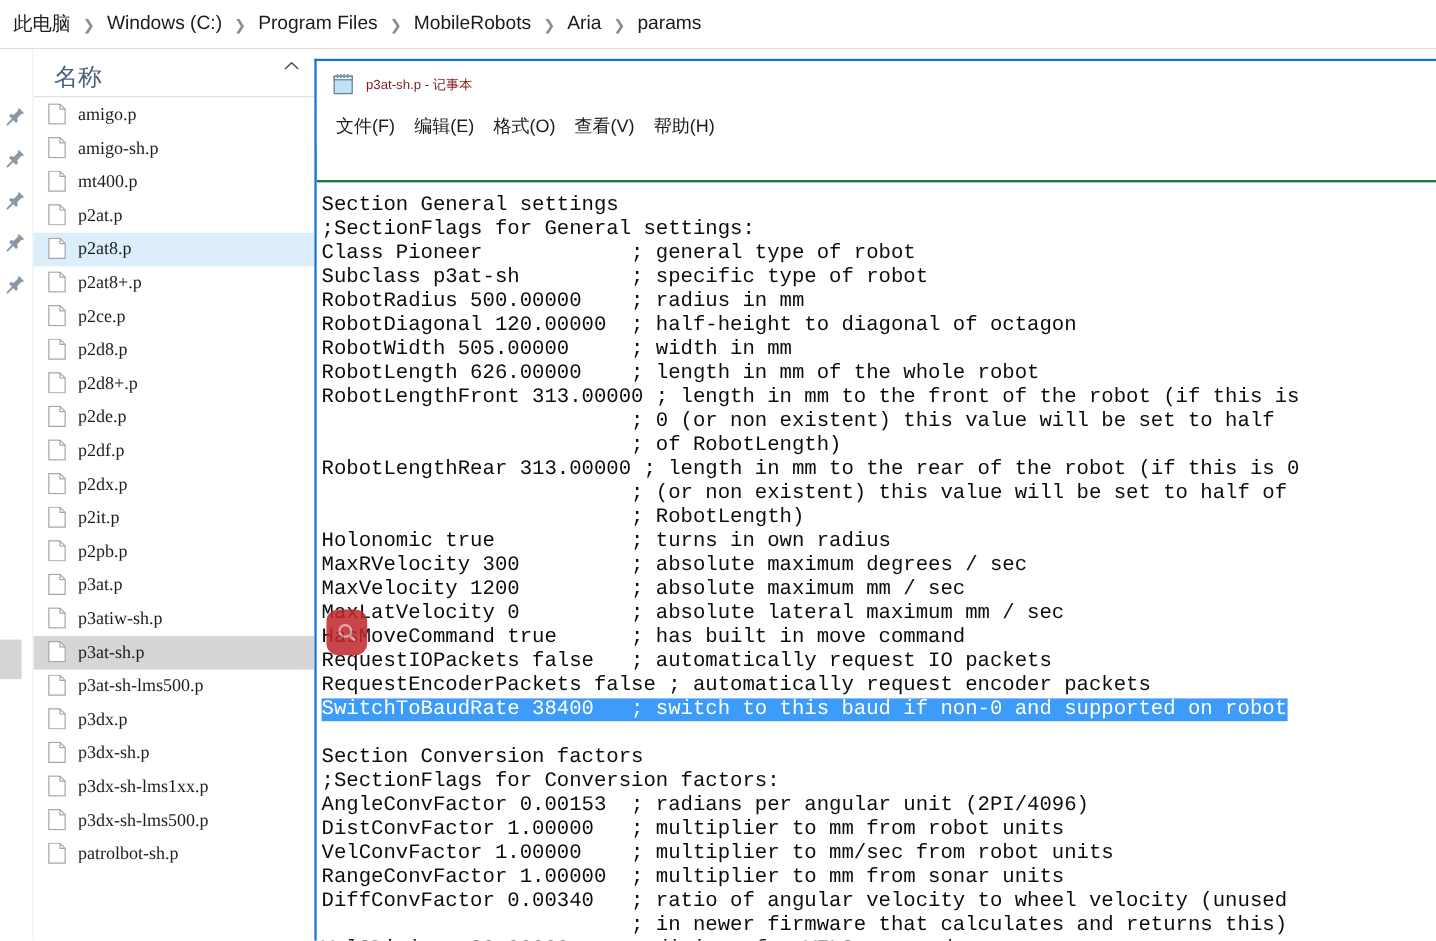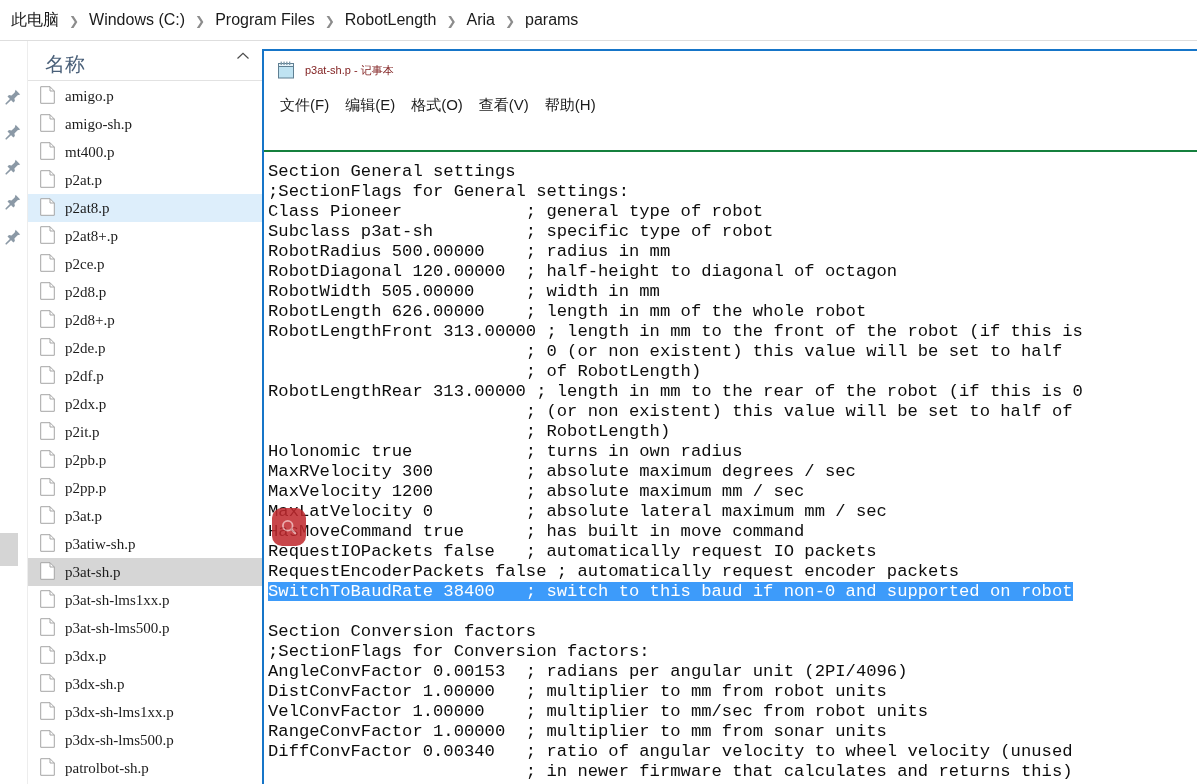--- a/index.html
+++ b/index.html
@@ -222,21 +222,21 @@
 </head>
 <body>
 
 <div id="breadcrumb-bar">
     <span class="crumb">此电脑</span>
     <span class="crumb-sep">❯</span>
     <span class="crumb">Windows (C:)</span>
     <span class="crumb-sep">❯</span>
     <span class="crumb">Program Files</span>
     <span class="crumb-sep">❯</span>
-    <span class="crumb">RobotLength</span>
+    <span class="crumb">MobileRobots</span>
     <span class="crumb-sep">❯</span>
     <span class="crumb">Aria</span>
     <span class="crumb-sep">❯</span>
     <span class="crumb">params</span>
   </div>
 
 <div id="pin-rail">
     <div class="pin-icon" style="top: 47px;"><svg viewBox="0 0 18 18" width="18" height="18">
         <path d="M11.6 1.8 L16.2 6.4 L13.6 7.3 L10.4 10.5 L10.9 13.0 L9.4 14.5 L3.5 8.6 L5.0 7.1 L7.5 7.6 L10.7 4.4 Z" fill="#8b99a6"></path>
         <line x1="6.4" y1="11.6" x2="2.2" y2="15.8" stroke="#8b99a6" stroke-width="1.6" stroke-linecap="round"></line>
@@ -367,49 +367,35 @@
             <path d="M0.7 0.7 H10.0 L14.3 5.0 V17.3 H0.7 Z" fill="#ffffff" stroke="#a6a6a6" stroke-width="1"></path>
             <path d="M10.0 0.7 V5.0 H14.3" fill="none" stroke="#a6a6a6" stroke-width="1"></path>
           </svg></span>
         <span class="file-label">p2pb.p</span>
       </div>
       <div class="file-row">
         <span class="file-glyph"><svg viewBox="0 0 15 18" width="15" height="18">
             <path d="M0.7 0.7 H10.0 L14.3 5.0 V17.3 H0.7 Z" fill="#ffffff" stroke="#a6a6a6" stroke-width="1"></path>
             <path d="M10.0 0.7 V5.0 H14.3" fill="none" stroke="#a6a6a6" stroke-width="1"></path>
           </svg></span>
-        <span class="file-label">p2pp.p</span>
-      </div>
-      <div class="file-row">
-        <span class="file-glyph"><svg viewBox="0 0 15 18" width="15" height="18">
-            <path d="M0.7 0.7 H10.0 L14.3 5.0 V17.3 H0.7 Z" fill="#ffffff" stroke="#a6a6a6" stroke-width="1"></path>
-            <path d="M10.0 0.7 V5.0 H14.3" fill="none" stroke="#a6a6a6" stroke-width="1"></path>
-          </svg></span>
         <span class="file-label">p3at.p</span>
       </div>
       <div class="file-row">
         <span class="file-glyph"><svg viewBox="0 0 15 18" width="15" height="18">
             <path d="M0.7 0.7 H10.0 L14.3 5.0 V17.3 H0.7 Z" fill="#ffffff" stroke="#a6a6a6" stroke-width="1"></path>
             <path d="M10.0 0.7 V5.0 H14.3" fill="none" stroke="#a6a6a6" stroke-width="1"></path>
           </svg></span>
         <span class="file-label">p3atiw-sh.p</span>
       </div>
       <div class="file-row sel-gray">
         <span class="file-glyph"><svg viewBox="0 0 15 18" width="15" height="18">
             <path d="M0.7 0.7 H10.0 L14.3 5.0 V17.3 H0.7 Z" fill="#ffffff" stroke="#a6a6a6" stroke-width="1"></path>
             <path d="M10.0 0.7 V5.0 H14.3" fill="none" stroke="#a6a6a6" stroke-width="1"></path>
           </svg></span>
         <span class="file-label">p3at-sh.p</span>
-      </div>
-      <div class="file-row">
-        <span class="file-glyph"><svg viewBox="0 0 15 18" width="15" height="18">
-            <path d="M0.7 0.7 H10.0 L14.3 5.0 V17.3 H0.7 Z" fill="#ffffff" stroke="#a6a6a6" stroke-width="1"></path>
-            <path d="M10.0 0.7 V5.0 H14.3" fill="none" stroke="#a6a6a6" stroke-width="1"></path>
-          </svg></span>
-        <span class="file-label">p3at-sh-lms1xx.p</span>
       </div>
       <div class="file-row">
         <span class="file-glyph"><svg viewBox="0 0 15 18" width="15" height="18">
             <path d="M0.7 0.7 H10.0 L14.3 5.0 V17.3 H0.7 Z" fill="#ffffff" stroke="#a6a6a6" stroke-width="1"></path>
             <path d="M10.0 0.7 V5.0 H14.3" fill="none" stroke="#a6a6a6" stroke-width="1"></path>
           </svg></span>
         <span class="file-label">p3at-sh-lms500.p</span>
       </div>
       <div class="file-row">
         <span class="file-glyph"><svg viewBox="0 0 15 18" width="15" height="18">

